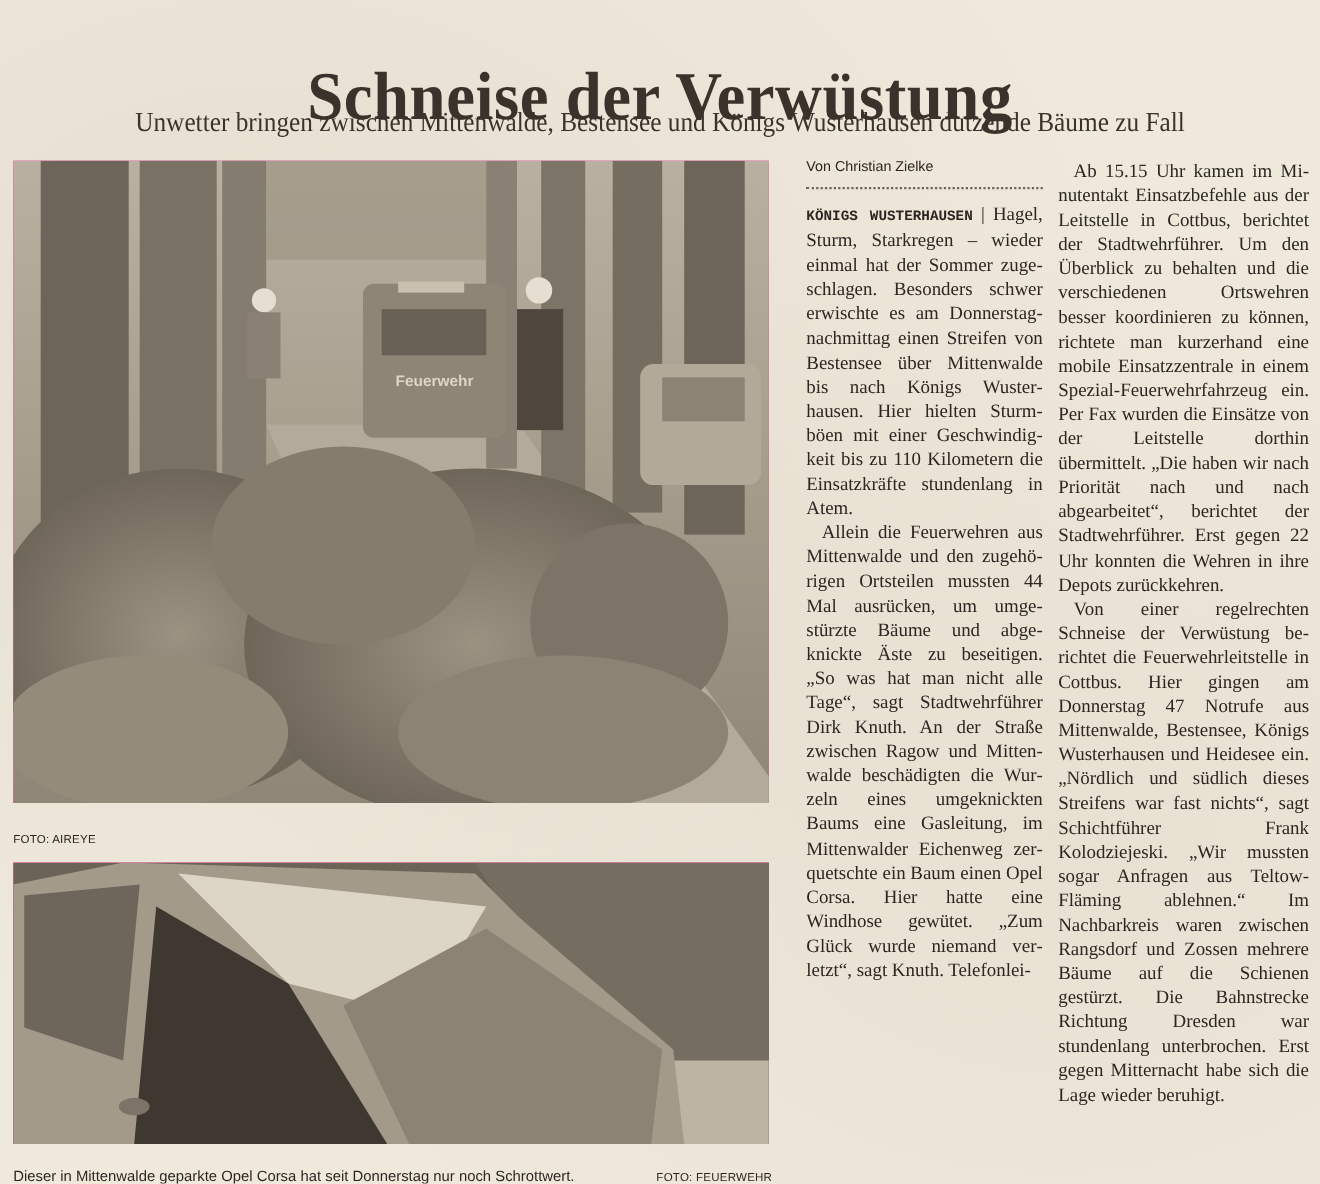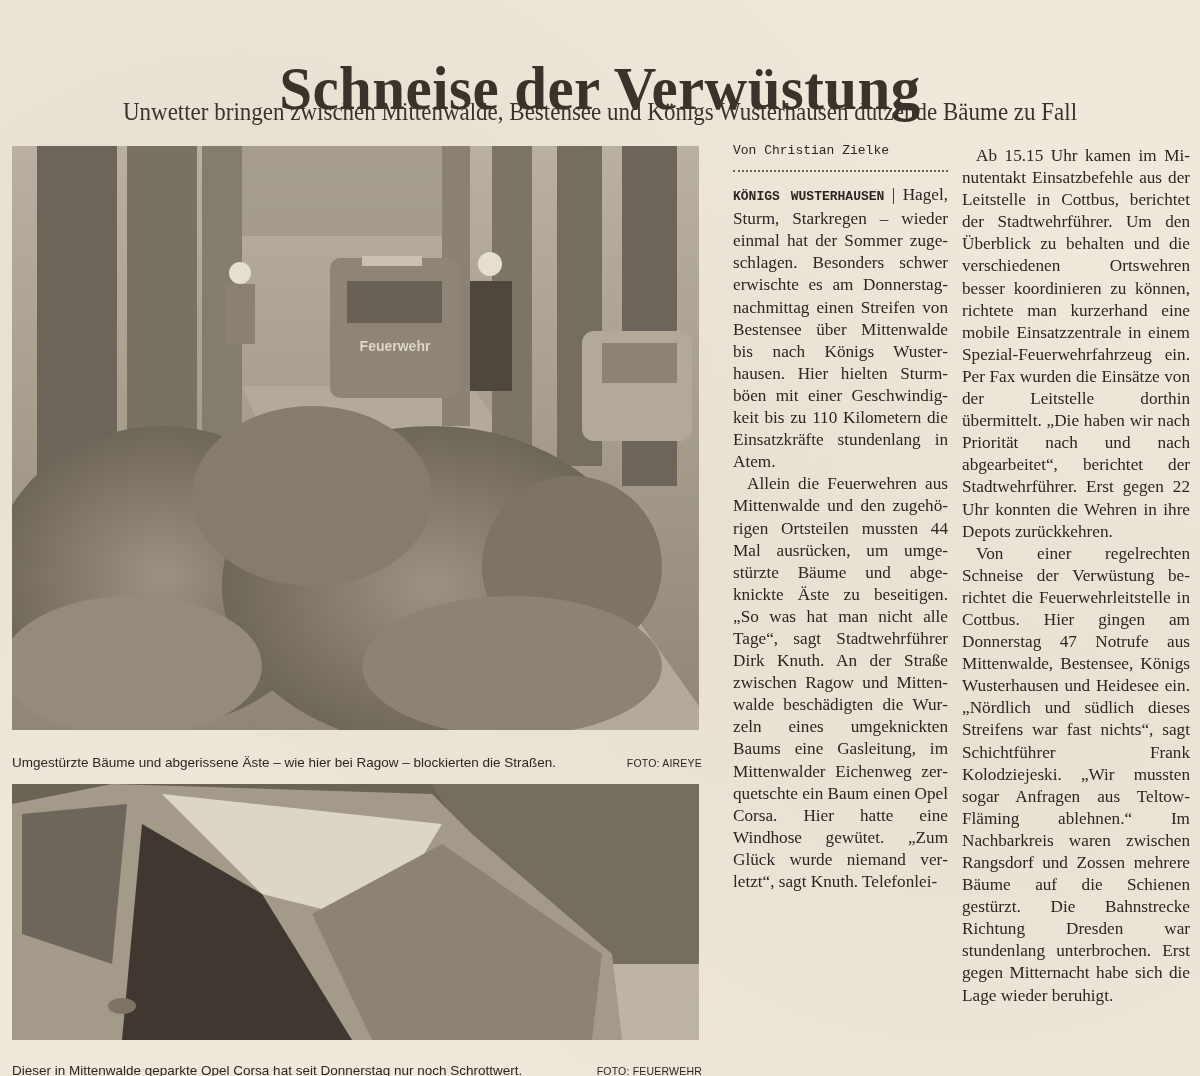--- a/index.html
+++ b/index.html
@@ -54,21 +54,21 @@
   }
   .col p { margin: 0; }
   .col p.indent { text-indent: 14px; }
   .col2 { left: 733px; top: 140px; width: 215px; }
   .col3 { left: 962px; top: 145px; width: 228px; }
   .lead {
     font-size: 20.5px; line-height: 25.4px; text-align: left;
     color: #2b2621;
   }
   .byline {
-    font-family: Liberation Mono, monospace;
+    font-family: Liberation Sans, sans-serif;
     font-size: 13px; margin-top: 20px; padding-bottom: 8px;
     border-bottom: 2px dotted #6b6358;
   }
   .dateline { font-family: Liberation Mono, monospace; font-weight: bold; font-size: 13px; }
   .body-text { margin-top: 12px; }
 </style>
 </head>
 <body>
 
 <h1 class="headline">Schneise der Verwüstung</h1>
@@ -115,21 +115,20 @@
 
     <ellipse cx="150" cy="430" rx="170" ry="150" fill="url(#bush)"></ellipse>
     <ellipse cx="420" cy="440" rx="210" ry="160" fill="url(#bush)"></ellipse>
     <ellipse cx="300" cy="350" rx="120" ry="90" fill="#857c6e"></ellipse>
     <ellipse cx="560" cy="420" rx="90" ry="90" fill="#7d7467"></ellipse>
     <ellipse cx="120" cy="520" rx="130" ry="70" fill="#958b7b"></ellipse>
     <ellipse cx="500" cy="520" rx="150" ry="70" fill="#8c8374"></ellipse>
   </svg>
 </div>
 <div class="caption cap1">
-  <span>Umgestürzte Bäume und abgerissene Äste – wie hier bei Ragow – blockierten die Straßen.</span>
   <span class="credit">FOTO: AIREYE</span>
 </div>
 
 <div class="photo photo2">
   <svg viewBox="0 0 687 256" preserveAspectRatio="none">
     <rect width="687" height="256" fill="#6c6357"></rect>
 
     <polygon points="420,0 687,0 687,200 560,230" fill="#766d61"></polygon>
     <polygon points="560,180 687,180 687,256 590,256" fill="#bdb4a4"></polygon>
 

